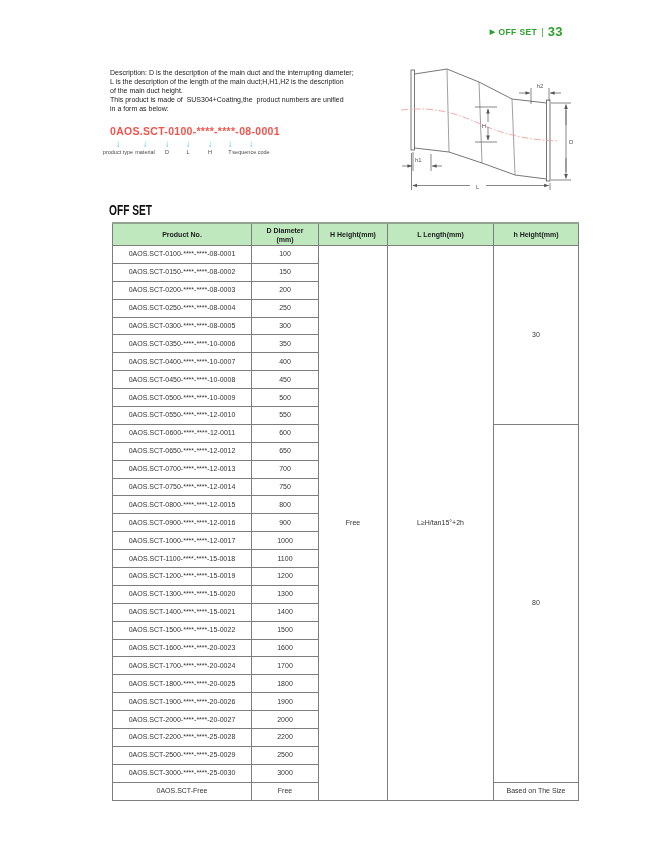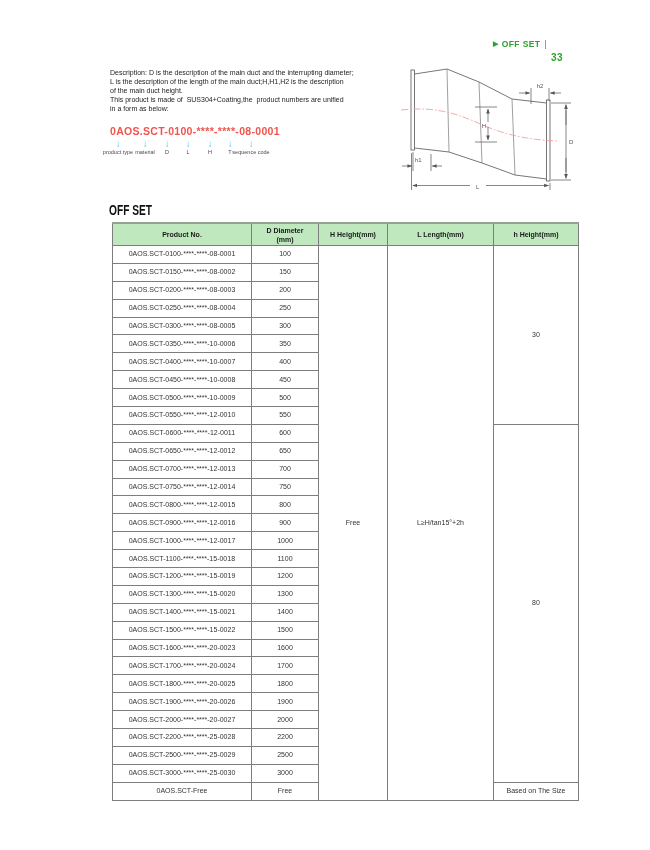--- a/index.html
+++ b/index.html
@@ -4,21 +4,21 @@
 <style>
   html,body{margin:0;padding:0;background:#ffffff;}
   .page{position:relative;width:596px;height:850px;background:#ffffff;overflow:hidden;
         font-family:"Liberation Sans", sans-serif;color:#222;}
 
   
   .page-header{position:absolute;top:24px;right:33px;font-size:8.5px;font-weight:bold;
                color:#2da12d;letter-spacing:0.4px;display:flex;align-items:center;gap:3px;}
   .page-header .tri{font-size:7px;}
   .page-header .sep{font-weight:normal;color:#2da12d;margin:0 1px;}
-  .page-header .num{font-size:10px;margin-top:28px;}
+  .page-header .num{font-size:13px;}
 
   
   .description{position:absolute;left:110px;top:68px;font-size:7px;line-height:9px;color:#1c1c1c;}
   .desc-line{white-space:pre;}
 
   
   .product-code{position:absolute;left:110px;top:125px;font-size:10.5px;font-weight:bold;
                 color:#f0544c;letter-spacing:0.3px;}
 
   

